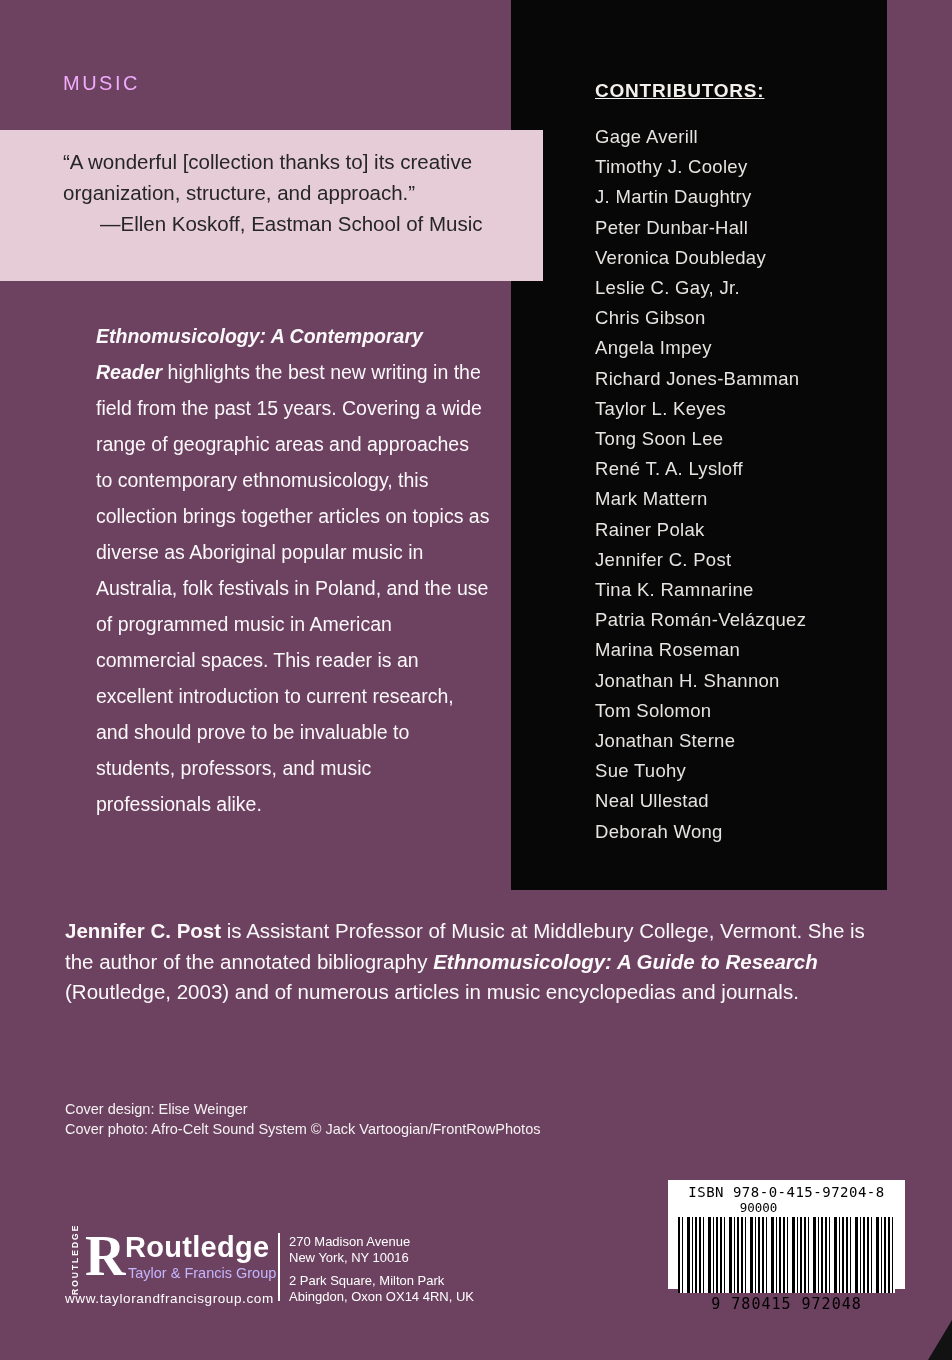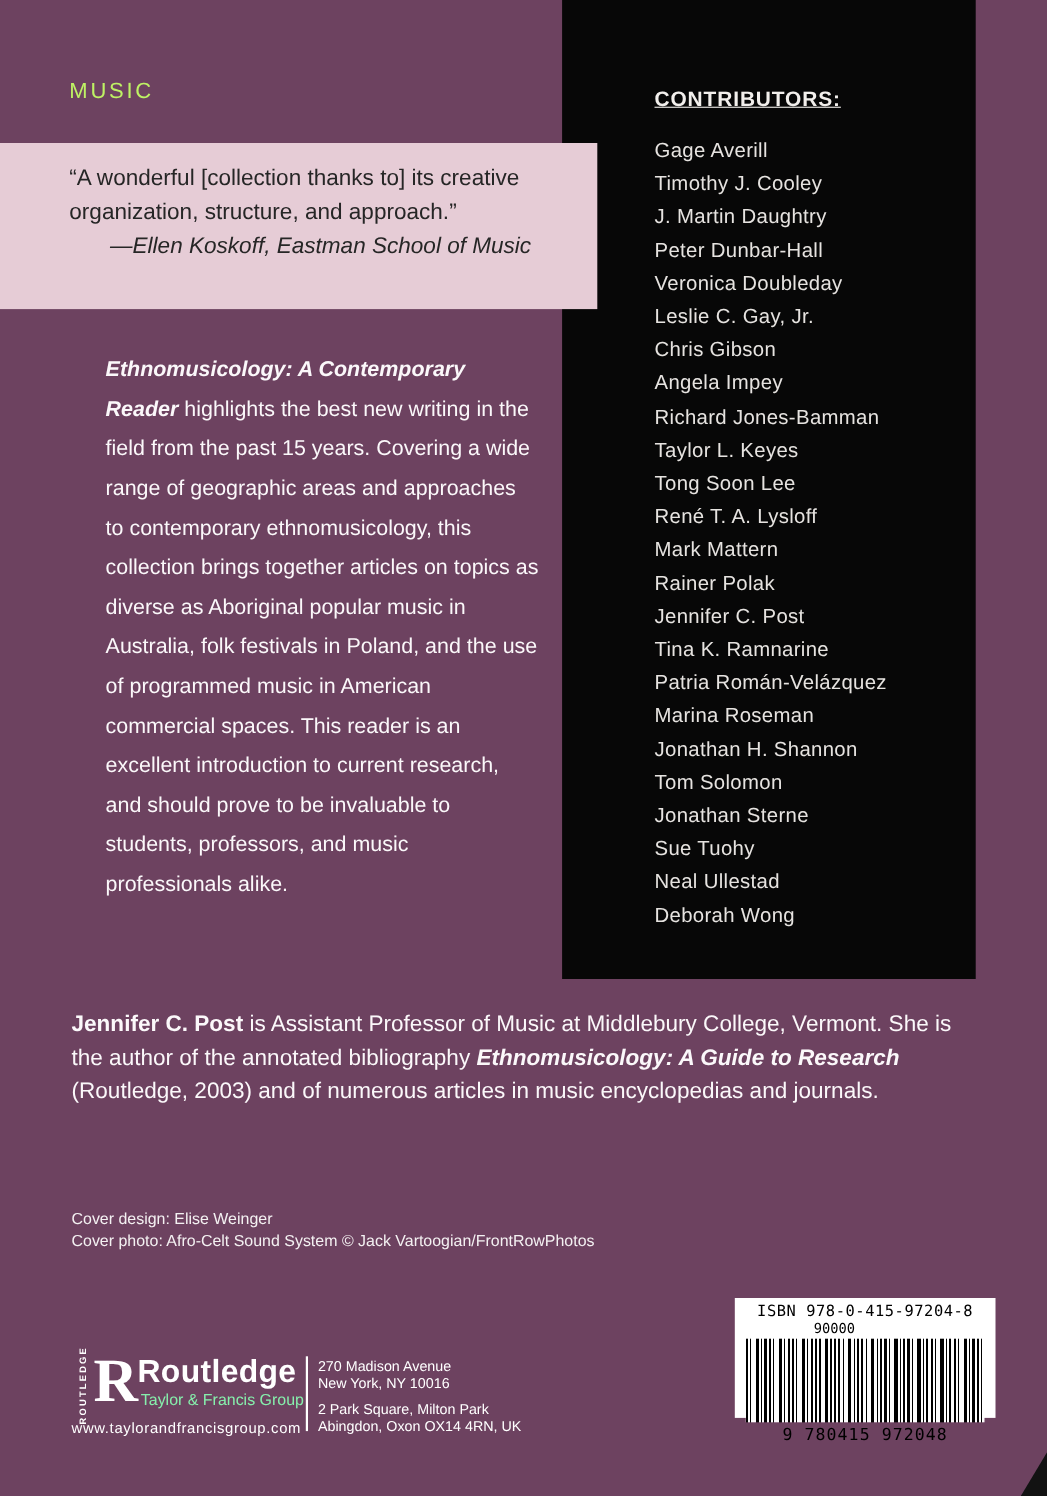--- a/index.html
+++ b/index.html
@@ -48,21 +48,21 @@
     color: var(--panel-text);
     letter-spacing: 0.3px;
   }
 
   
   .music-label {
     position: absolute;
     left: 63px; top: 72px;
     font-size: 20px;
     letter-spacing: 2.5px;
-    color: #bef264;
+    color: #f0abfc;
     z-index: 2;
   }
 
   
   .quote-box {
     position: absolute;
     left: 0; top: 130px;
     width: 543px; height: 151px;
     background: var(--quote-bg);
     box-sizing: border-box;
@@ -73,21 +73,20 @@
   .quote-text {
     margin: 0;
     font-size: 20.5px;
     line-height: 30.5px;
   }
   .quote-attr {
     margin: 1px 0 0 0;
     padding-left: 37px;
     font-size: 20.5px;
     line-height: 30.5px;
-    font-style: italic;
   }
 
   
   .description {
     position: absolute;
     left: 96px; top: 318px;
     width: 394px;
     font-size: 19.5px;
     line-height: 36px;
     color: var(--body-text);
@@ -147,21 +146,21 @@
     left: 125px; top: 1231px;
     font-size: 29px;
     font-weight: bold;
     letter-spacing: 0.3px;
     color: #fff;
   }
   .pub-group {
     position: absolute;
     left: 128px; top: 1265px;
     font-size: 14.5px;
-    color: #86efac;
+    color: #c4b5fd;
   }
   .pub-web {
     position: absolute;
     left: 65px; top: 1291px;
     font-size: 13.5px;
     letter-spacing: 0.6px;
     color: #fff;
   }
   .pub-divider {
     position: absolute;

